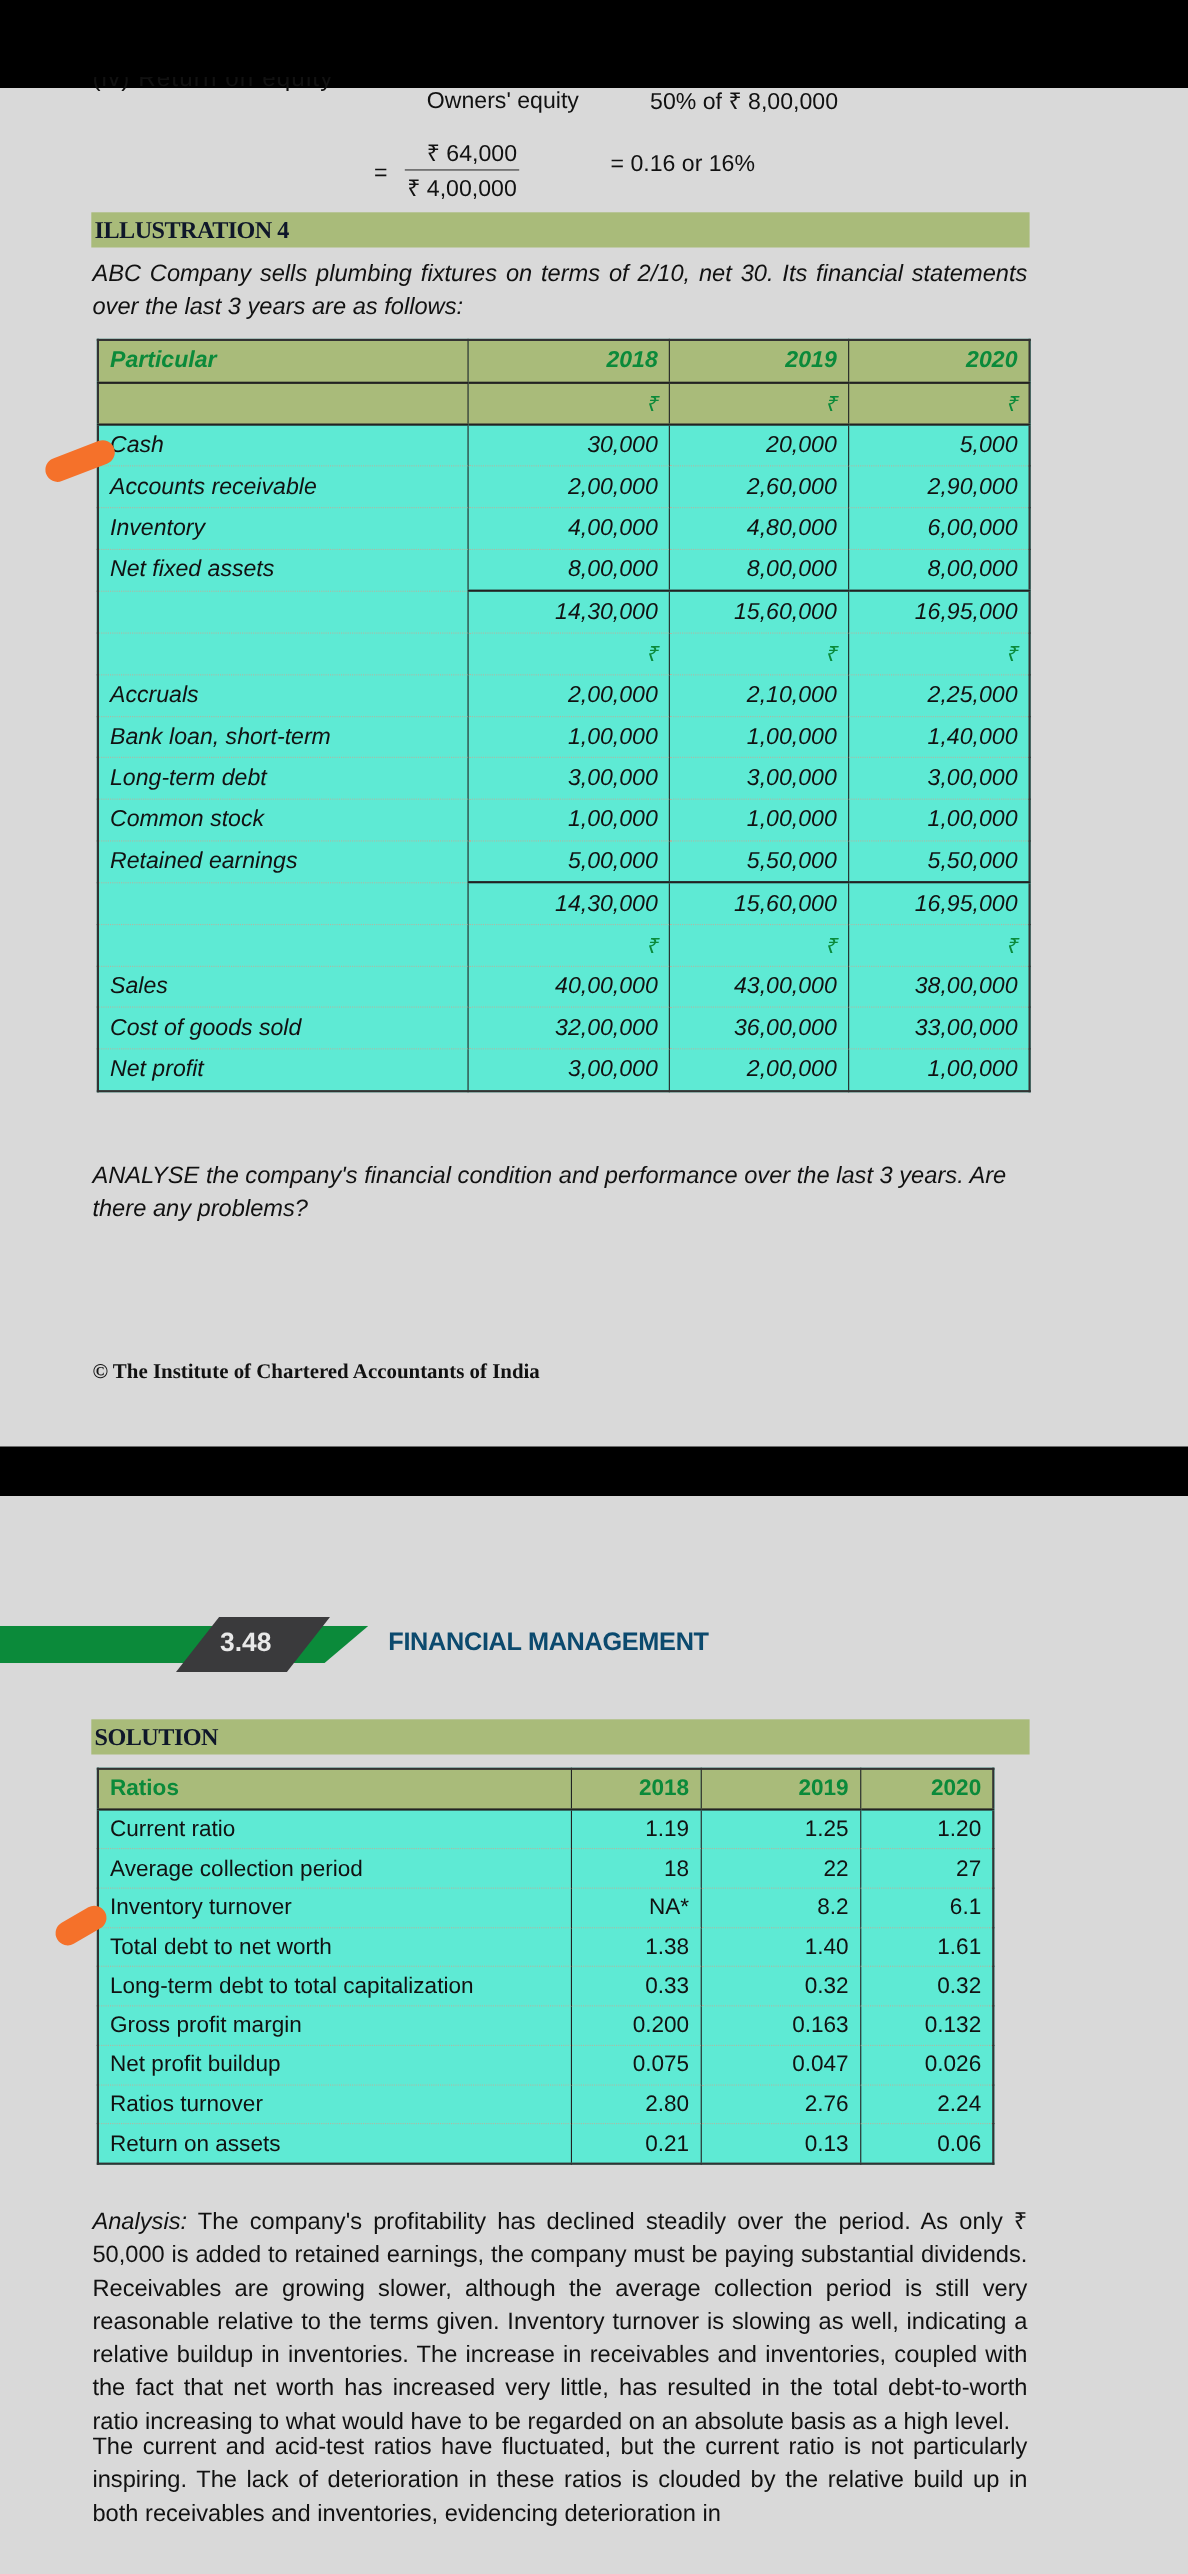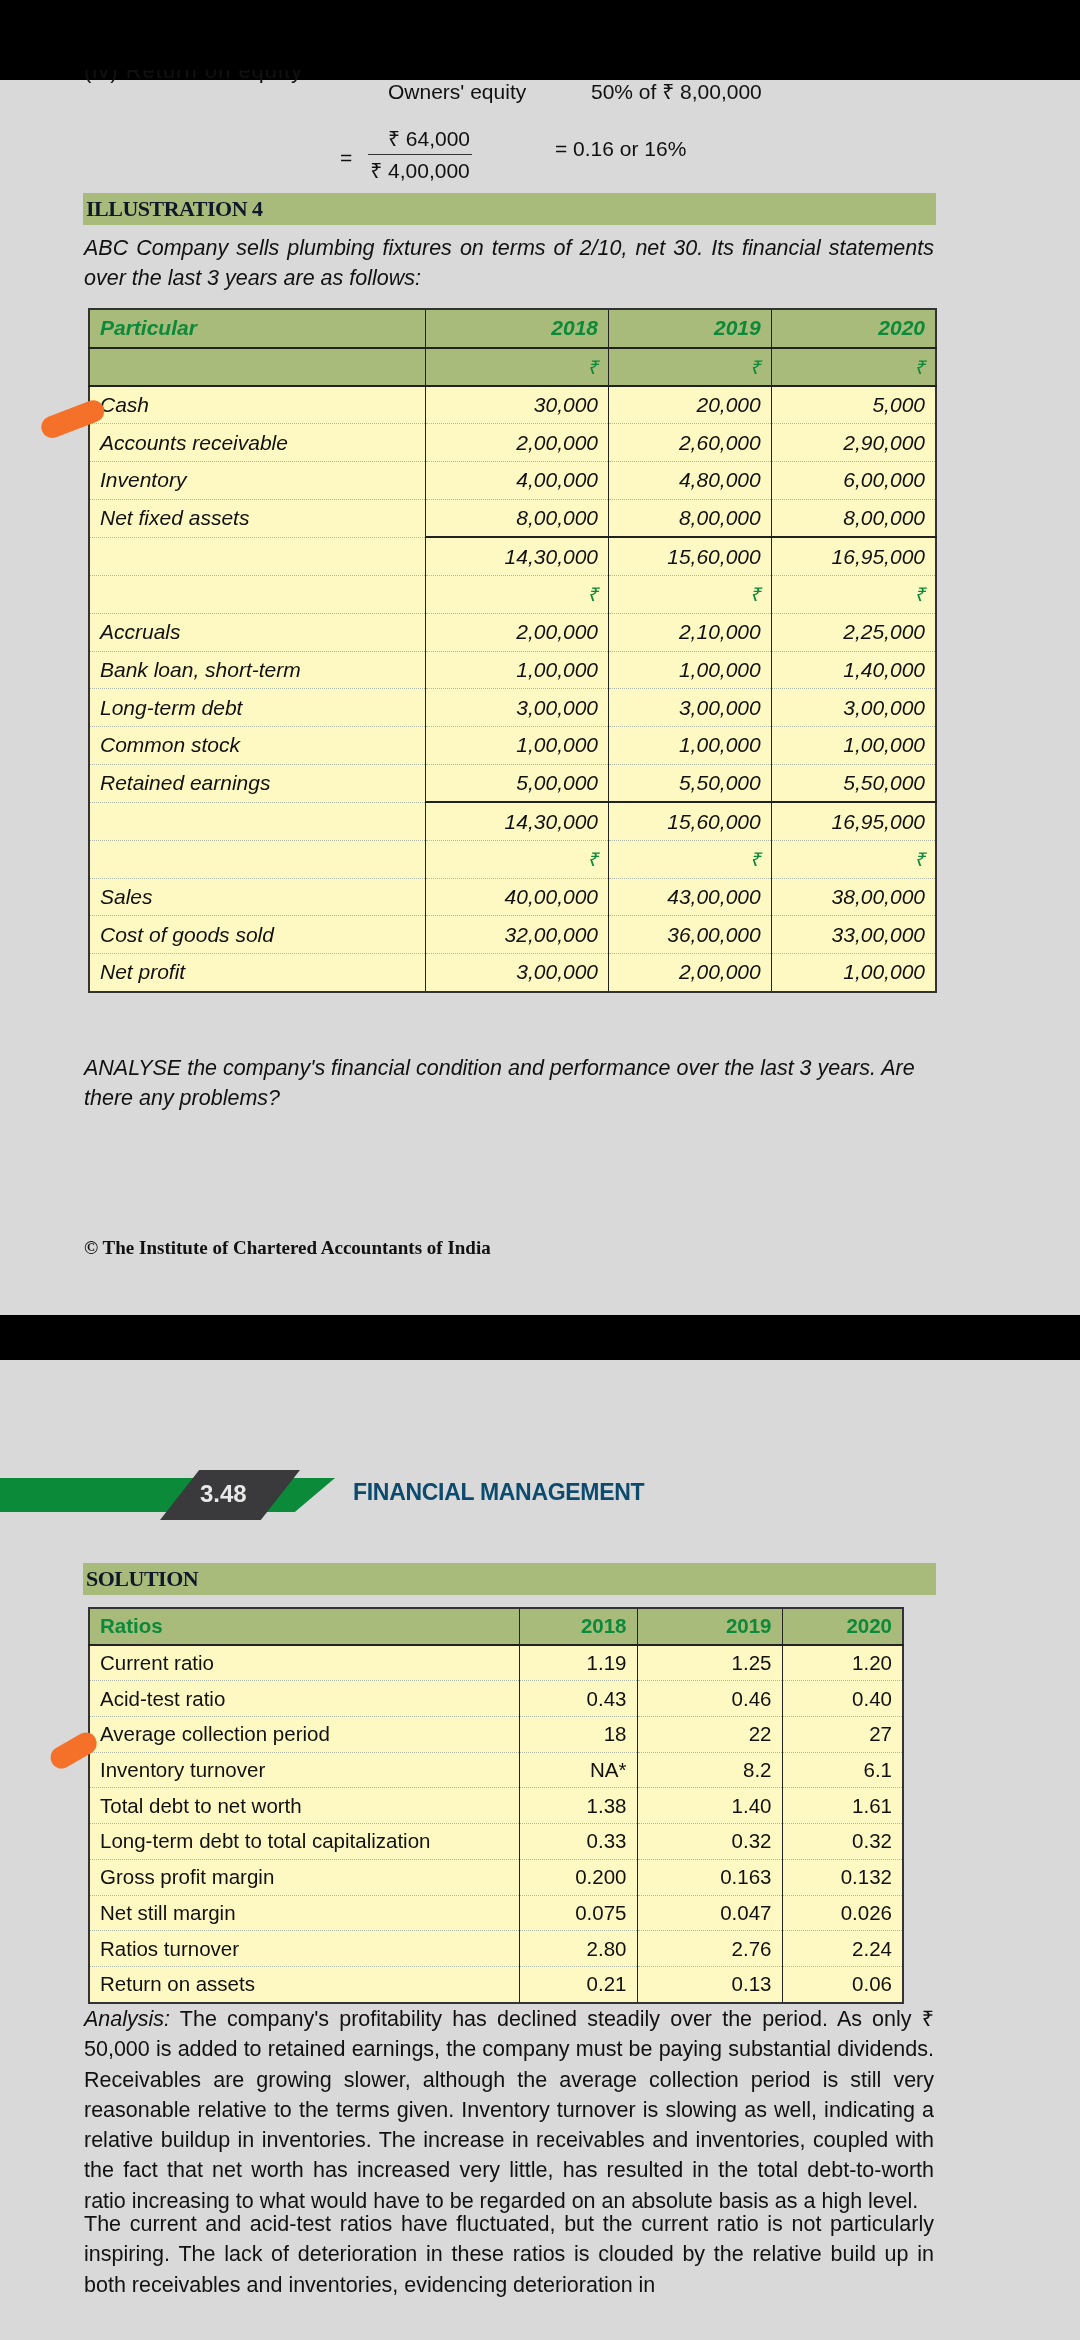--- a/index.html
+++ b/index.html
@@ -34,21 +34,21 @@
   }
 
   .intro {
     position:absolute; left:84px; top:233px; width:850px;
     font-size:21.5px; font-style:italic; line-height:30px; text-align:justify;
     text-align-last:left;
   }
 
   table.fin {
     position:absolute; border-collapse:collapse;
-    background:#fef9c3; font-size:21px;
+    background:#5eead4; font-size:21px;
   }
   table.fin td { padding:0 10px; height:38px; border-bottom:1px dotted #aeb8a4; white-space:nowrap; }
   table.fin td.num { text-align:right; border-left:1px solid #222; }
 
   #fin-table { left:88px; top:308px; width:849px; font-style:italic; border:2px solid #333; }
   #fin-table td { height:36.7px; }
   #fin-table tr.hdr td { background:#a9bb7a; color:#0b8a3a; font-weight:bold; border-bottom:2px solid #222; }
   #fin-table tr.hdr2 td { background:#a9bb7a; color:#0b8a3a; border-bottom:2px solid #222; height:36px;}
   #fin-table tr.total td.num { border-top:2px solid #222; }
   #fin-table td.rupee { color:#0b8a3a; font-size:19px; }
@@ -281,26 +281,20 @@
         <td class="num">2019</td>
         <td class="num">2020</td>
       </tr>
       <tr>
         <td>Current ratio</td>
         <td class="num">1.19</td>
         <td class="num">1.25</td>
         <td class="num">1.20</td>
       </tr>
       <tr>
-        <td>Acid-test ratio</td>
-        <td class="num">0.43</td>
-        <td class="num">0.46</td>
-        <td class="num">0.40</td>
-      </tr>
-      <tr>
         <td>Average collection period</td>
         <td class="num">18</td>
         <td class="num">22</td>
         <td class="num">27</td>
       </tr>
       <tr>
         <td>Inventory turnover</td>
         <td class="num">NA*</td>
         <td class="num">8.2</td>
         <td class="num">6.1</td>
@@ -317,21 +311,21 @@
         <td class="num">0.32</td>
         <td class="num">0.32</td>
       </tr>
       <tr>
         <td>Gross profit margin</td>
         <td class="num">0.200</td>
         <td class="num">0.163</td>
         <td class="num">0.132</td>
       </tr>
       <tr>
-        <td>Net still margin</td>
+        <td>Net profit buildup</td>
         <td class="num">0.075</td>
         <td class="num">0.047</td>
         <td class="num">0.026</td>
       </tr>
       <tr>
         <td>Ratios turnover</td>
         <td class="num">2.80</td>
         <td class="num">2.76</td>
         <td class="num">2.24</td>
       </tr>

